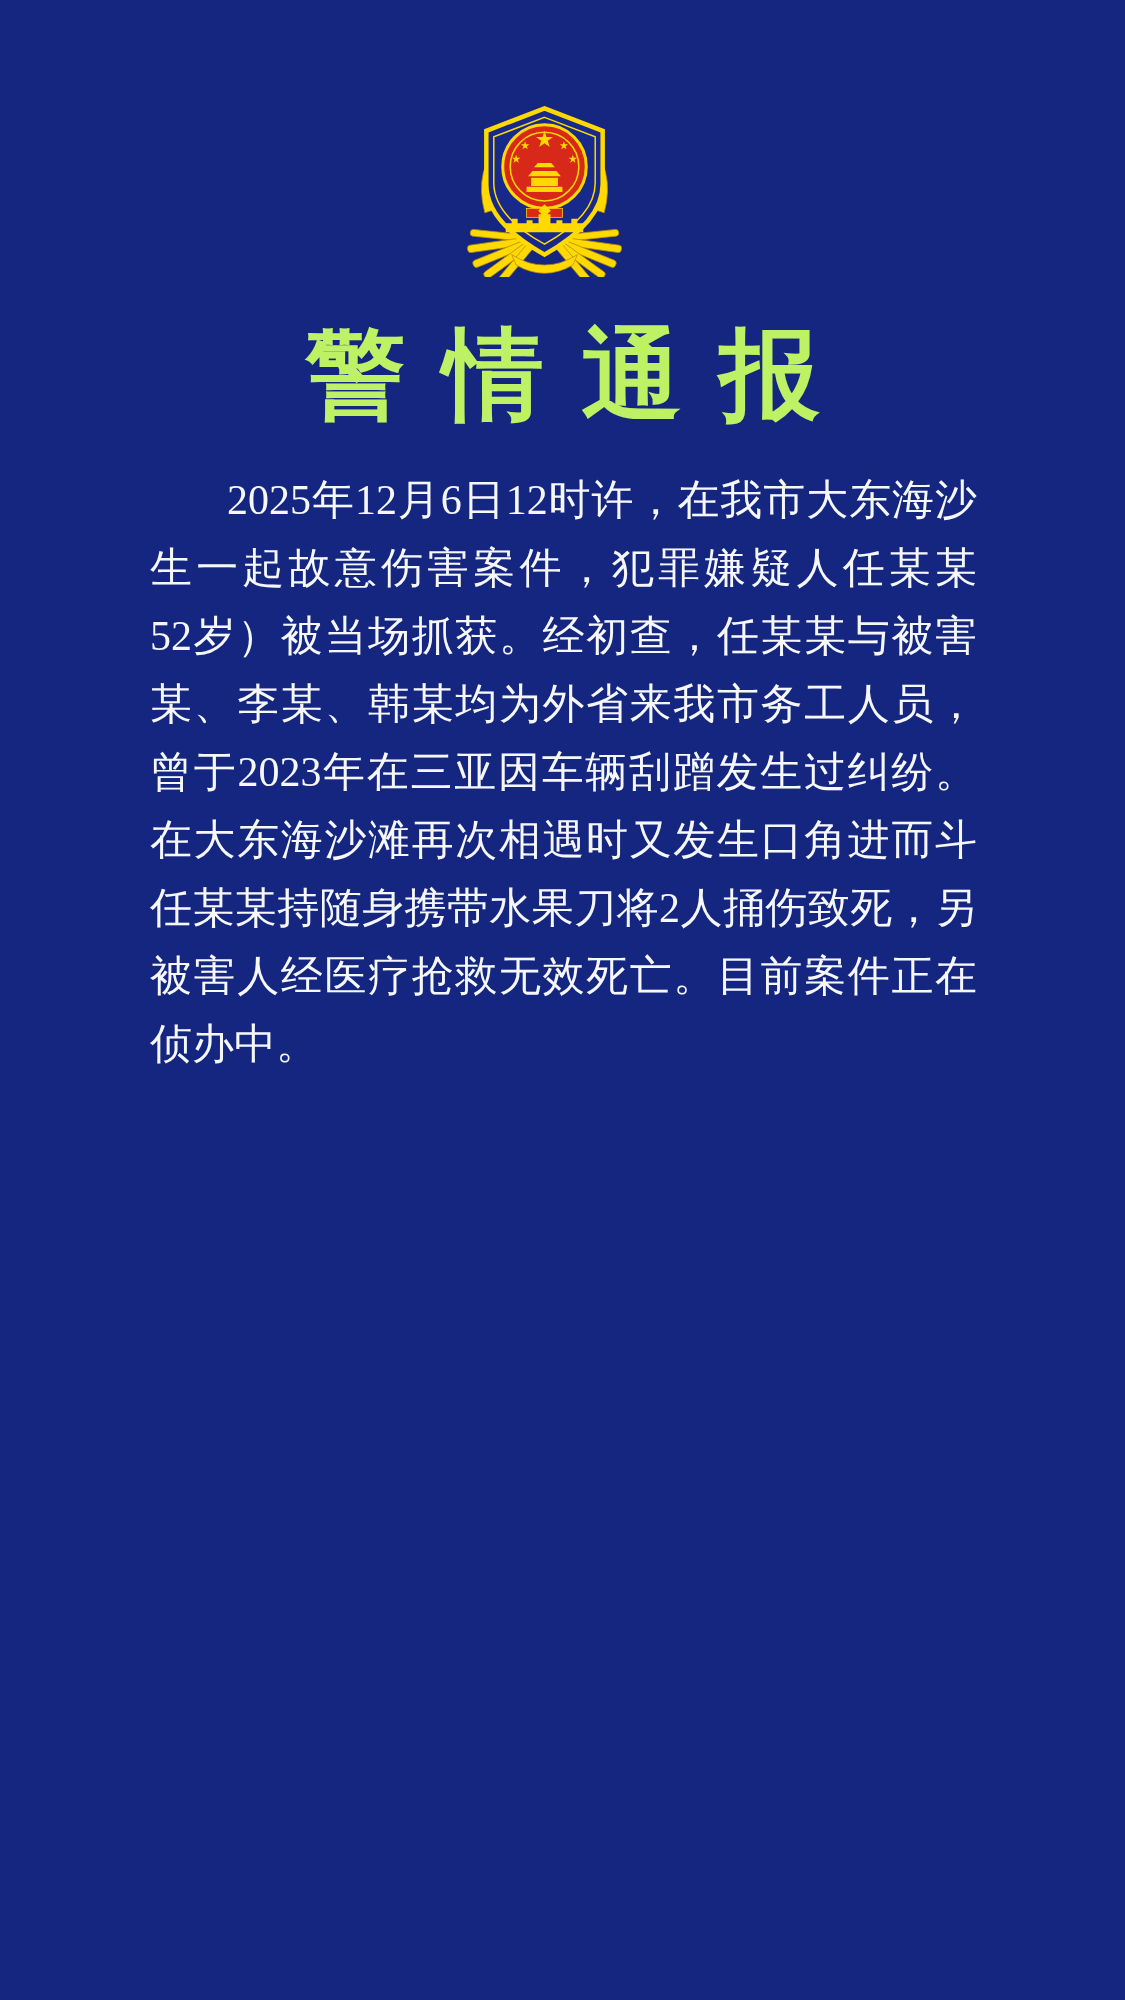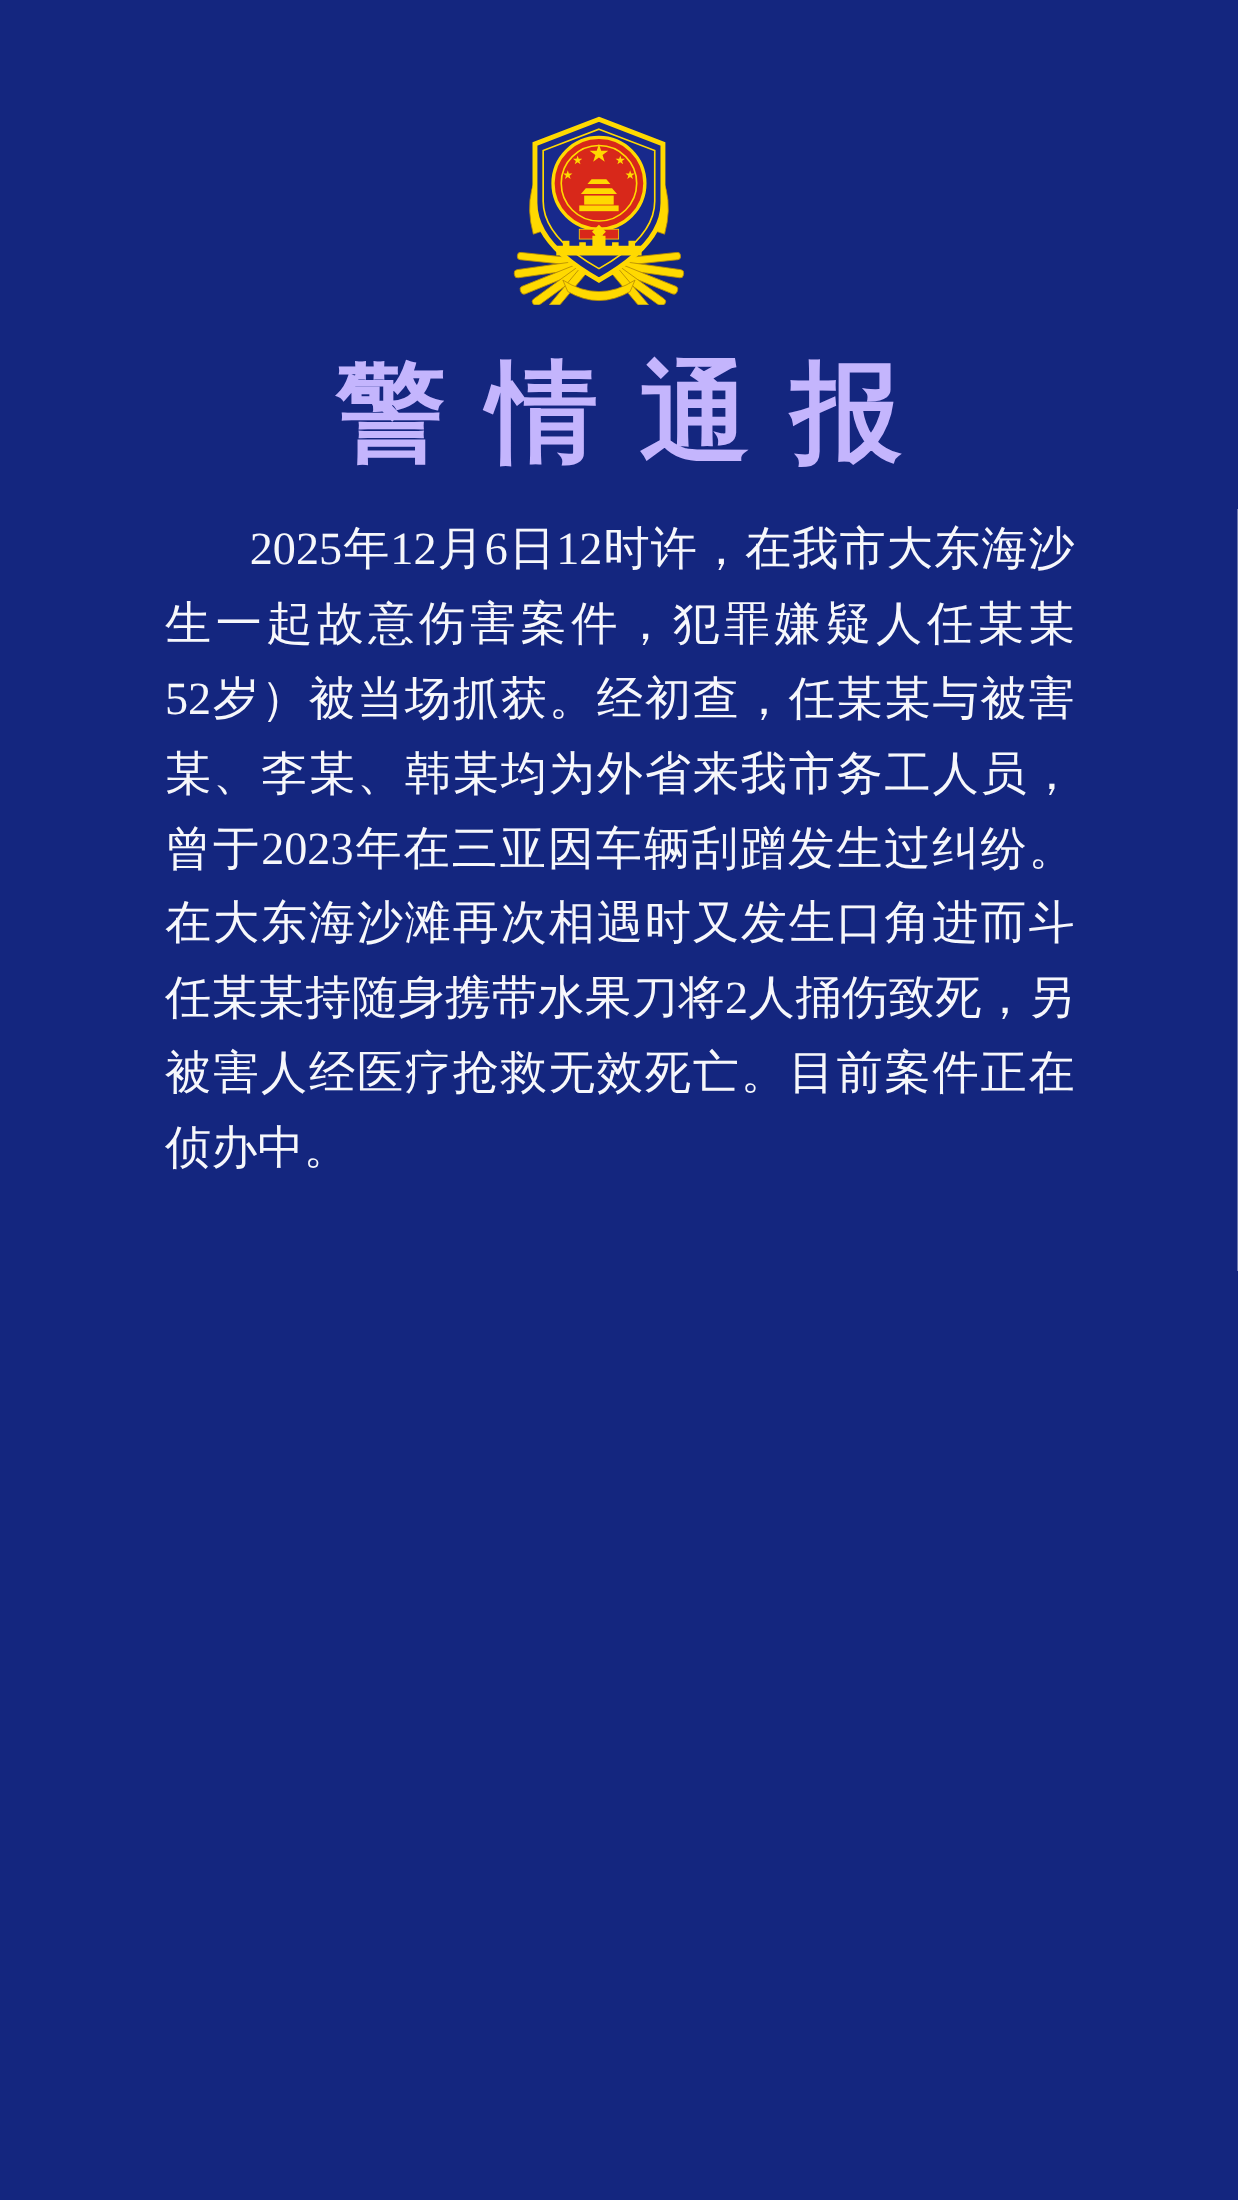--- a/index.html
+++ b/index.html
@@ -19,21 +19,21 @@
   .title{
     position:absolute;
     top:326px;left:0;right:0;
     margin:0;
     text-align:center;
     font-size:100px;
     font-weight:700;
     letter-spacing:38px;
     padding-left:38px;      
     line-height:1;
-    color:#c4b5fd;
+    color:#bef264;
     white-space:nowrap;
   }
   .body-text{
     position:absolute;
     top:466px;left:150px;
     width:827px;
     font-size:42px;
     line-height:68px;
     color:#f6f7fb;
   }

